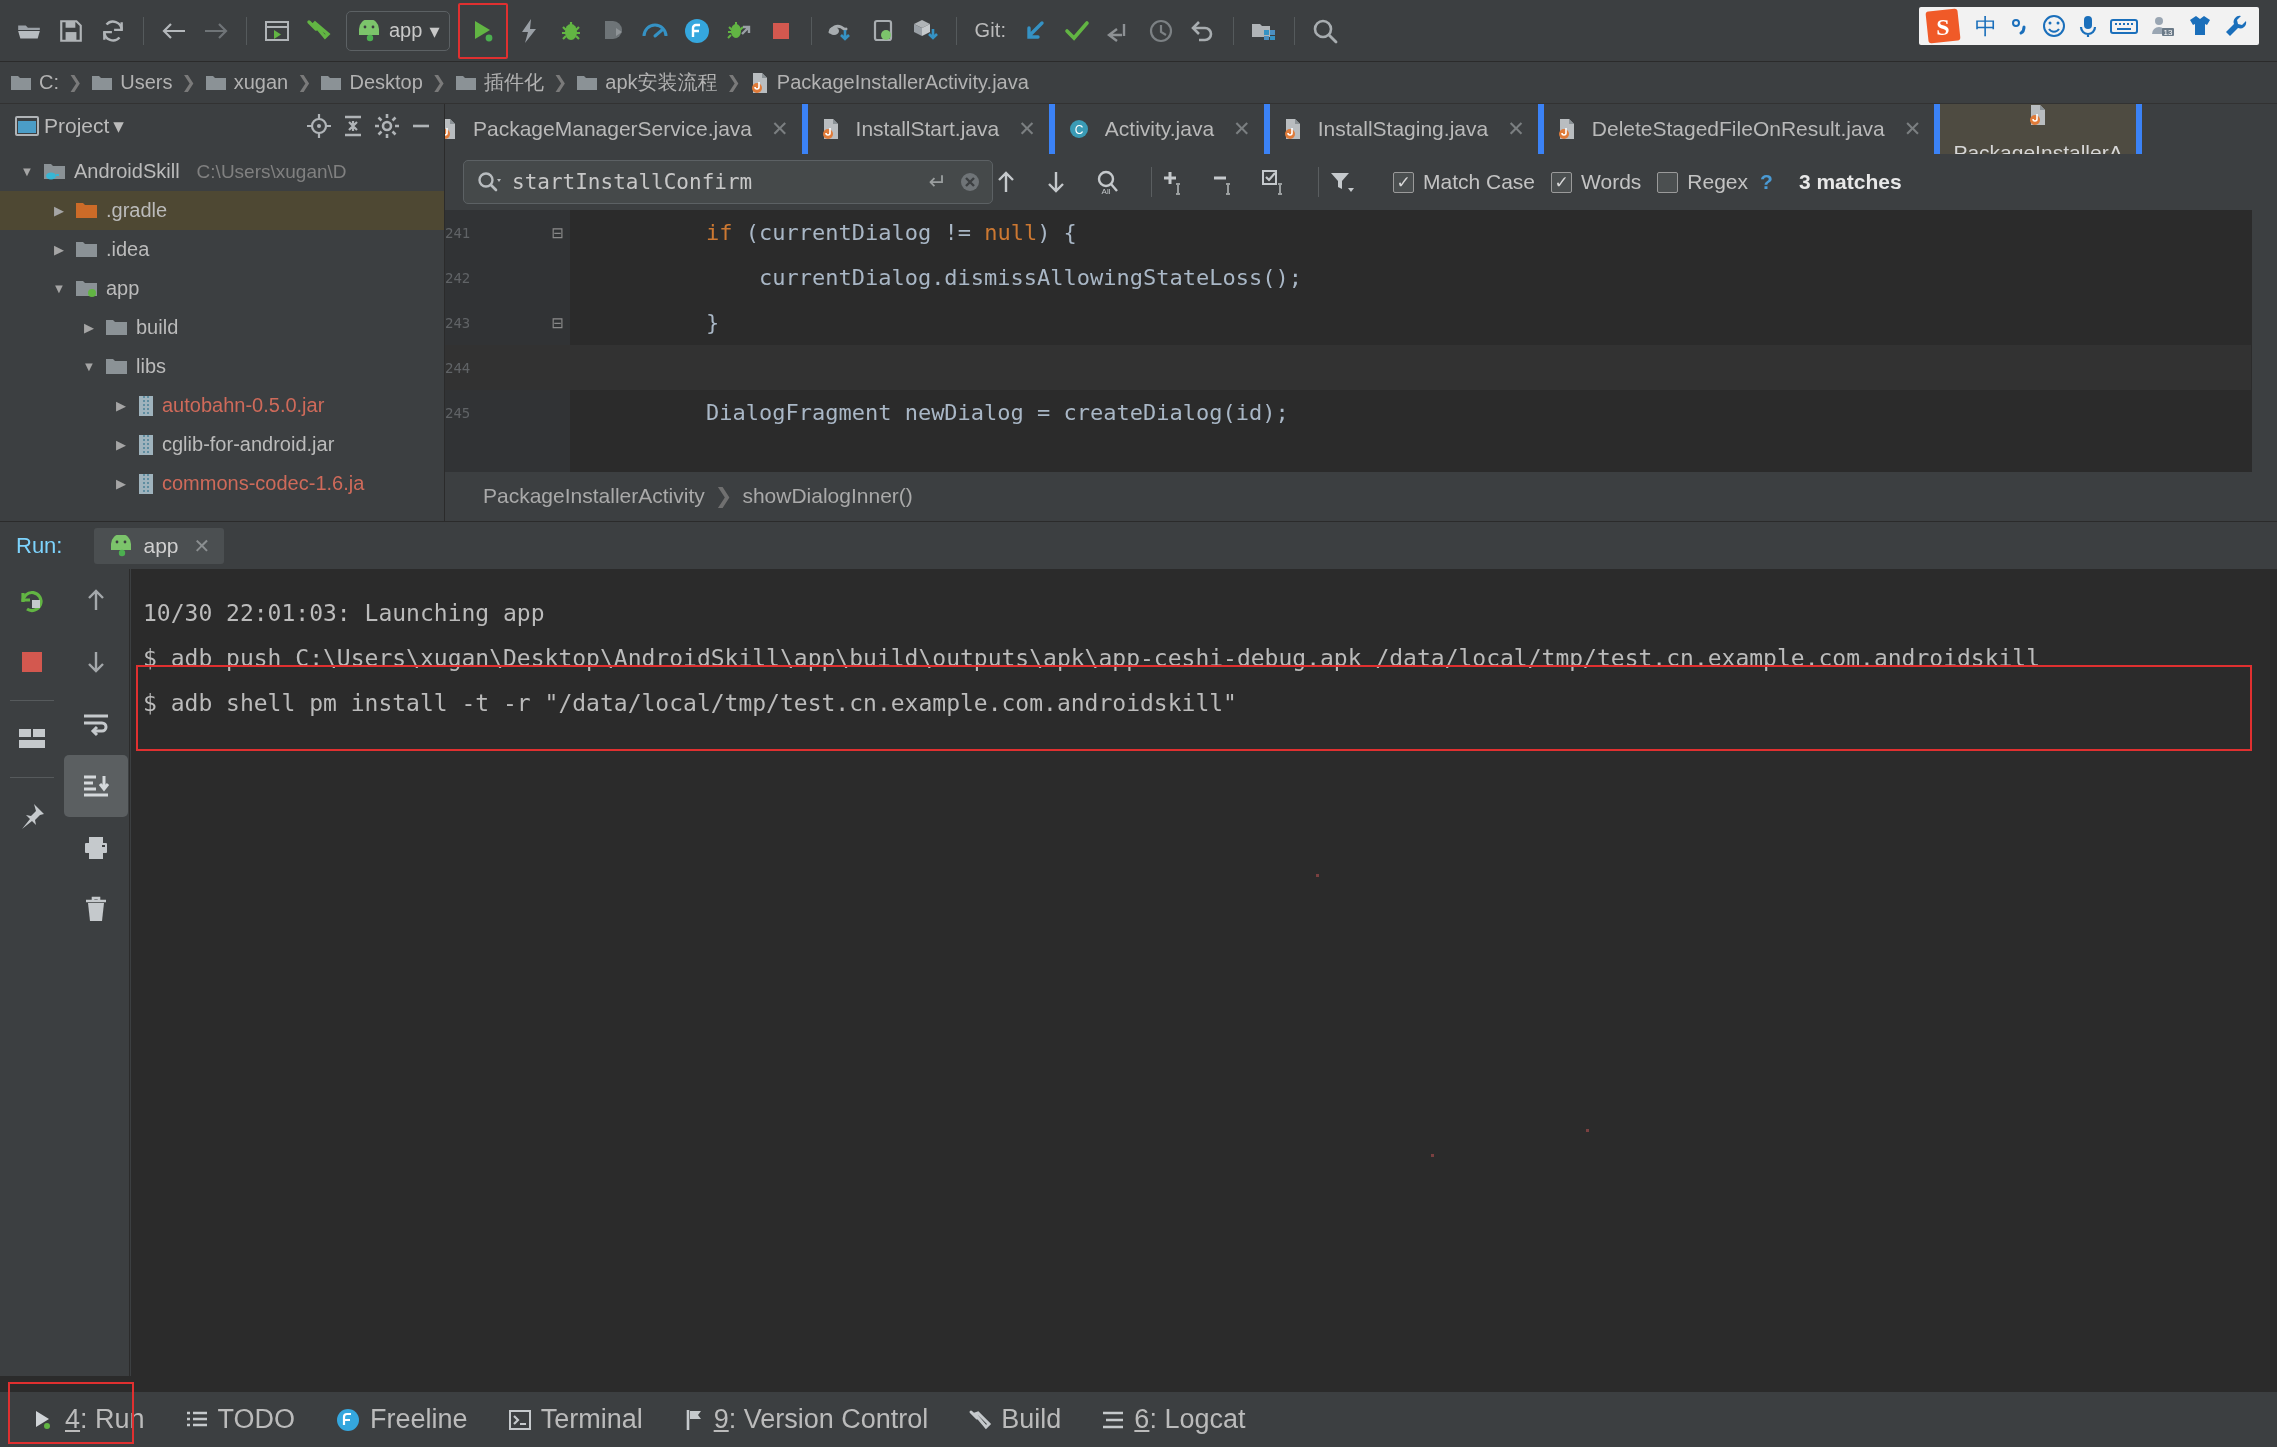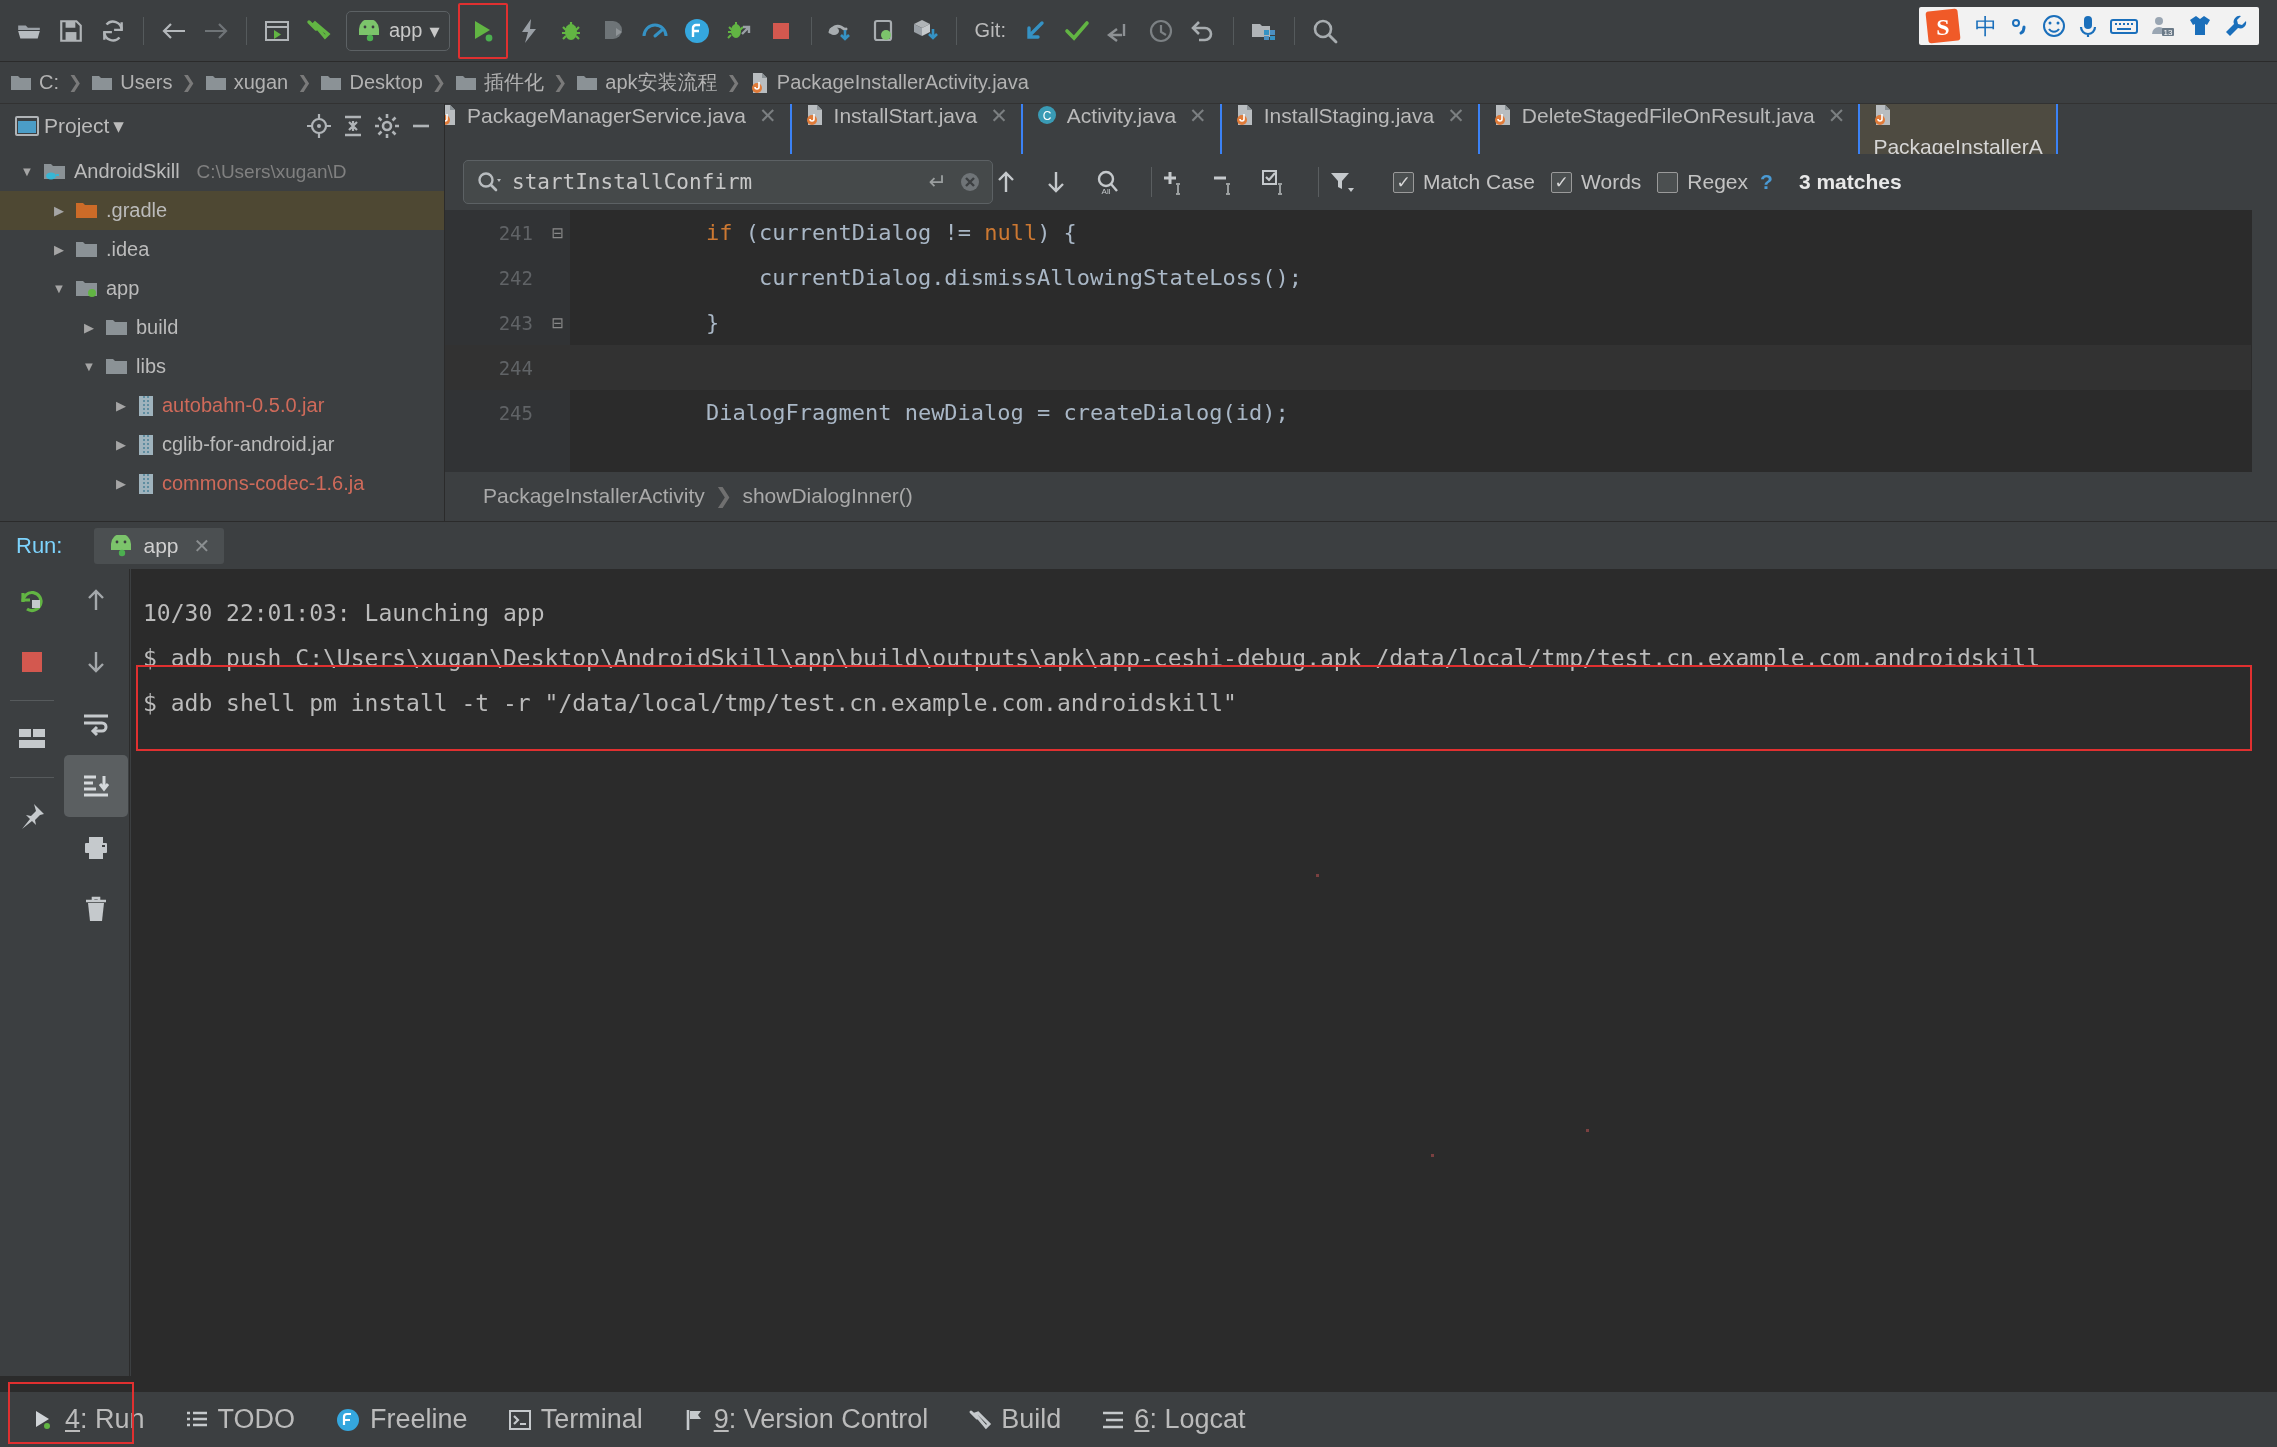--- a/index.html
+++ b/index.html
@@ -72,22 +72,22 @@
   .tree-arrow { width: 18px; text-align: center; color: #a5a5a5; font-size: 13px; }
   .tree-path { color: #808080; font-size: 19px; margin-left: 10px; text-align: right; }
   .t-red { color: #cf6a5a; }
 
   
   .tabstrip {
     position: absolute; left: 445px; top: 104px; width: 1832px; height: 50px;
     background: #3c3f41; display: flex; align-items: stretch; overflow: hidden;
   }
   .etab {
-    display: flex; align-items: flex-start; gap: 9px; padding: 0 13px;
-    border-right: 2px solid #3b82f6; color: #b9b9b9; font-size: 21px; white-space: nowrap;
+    display: flex; align-items: center; gap: 15px; padding: 0 13px;
+    border-right: 6px solid #3b82f6; color: #b9b9b9; font-size: 21px; white-space: nowrap;
   }
   .etab.active { background: #4e4b41; color: #d6d6d6; flex-direction: column; }
   .etab .x { color: #7b7f81; font-size: 21px; margin-left: 4px; }
 
   
   .findbar {
     position: absolute; left: 445px; top: 154px; width: 1832px; height: 56px;
     background: #3c3f41; display: flex; align-items: center; padding-left: 18px; gap: 0;
   }
   .find-field {
@@ -108,22 +108,22 @@
   .matches { color: #e8e8e8; font-size: 21px; font-weight: bold; margin-left: 26px; }
 
   
   .editor {
     position: absolute; left: 445px; top: 210px; width: 1832px; height: 262px;
     background: #2b2b2b; overflow: hidden;
   }
   .gutter { position: absolute; left: 0; top: 0; width: 125px; height: 262px; background: #313335; }
   .cline { height: 45px; display: flex; align-items: center; }
   .cline.cur { background: #323232; }
-  .lnum { width: 100px; text-align: right; padding-right: 12px; color: #606366;
-          font-size: 19px; font-family: "DejaVu Sans Mono", monospace; }
+  .lnum { width: 100px; text-align: left; padding-right: 12px; color: #606366;
+          font-size: 14px; font-family: "DejaVu Sans Mono", monospace; }
   .fold { width: 25px; text-align: center; color: #8a8a8a; font-size: 15px; }
   .ctext { padding-left: 30px; color: #a9b7c6; font-size: 22px;
            font-family: "DejaVu Sans Mono", monospace; white-space: pre; }
   .kw { color: #cc7832; }
   .scrollcol { position:absolute; right:0; top:0; width:26px; height:262px; background:#3c3f41; border-left:1px solid #2b2b2b;}
   .editor-crumb {
     position: absolute; left: 445px; top: 472px; width: 1832px; height: 48px;
     background: #3c3f41; display: flex; align-items: center; padding-left: 38px;
     color: #a9a9a9; font-size: 21px; gap: 10px;
   }

